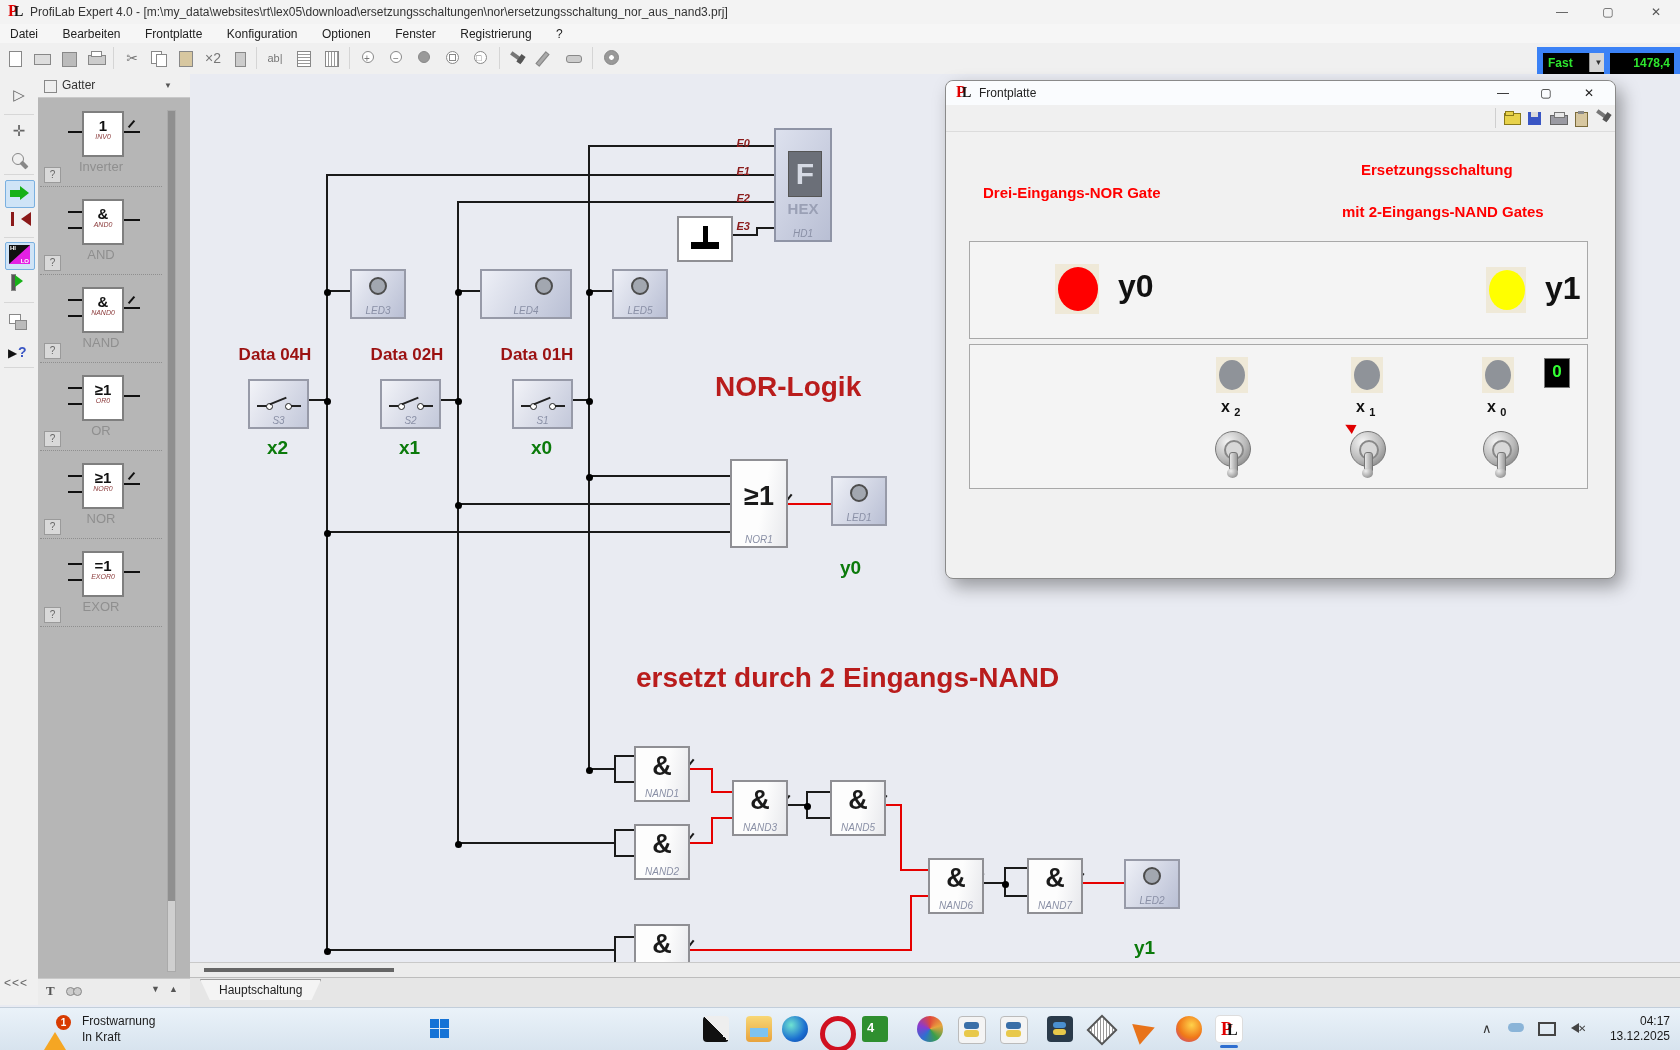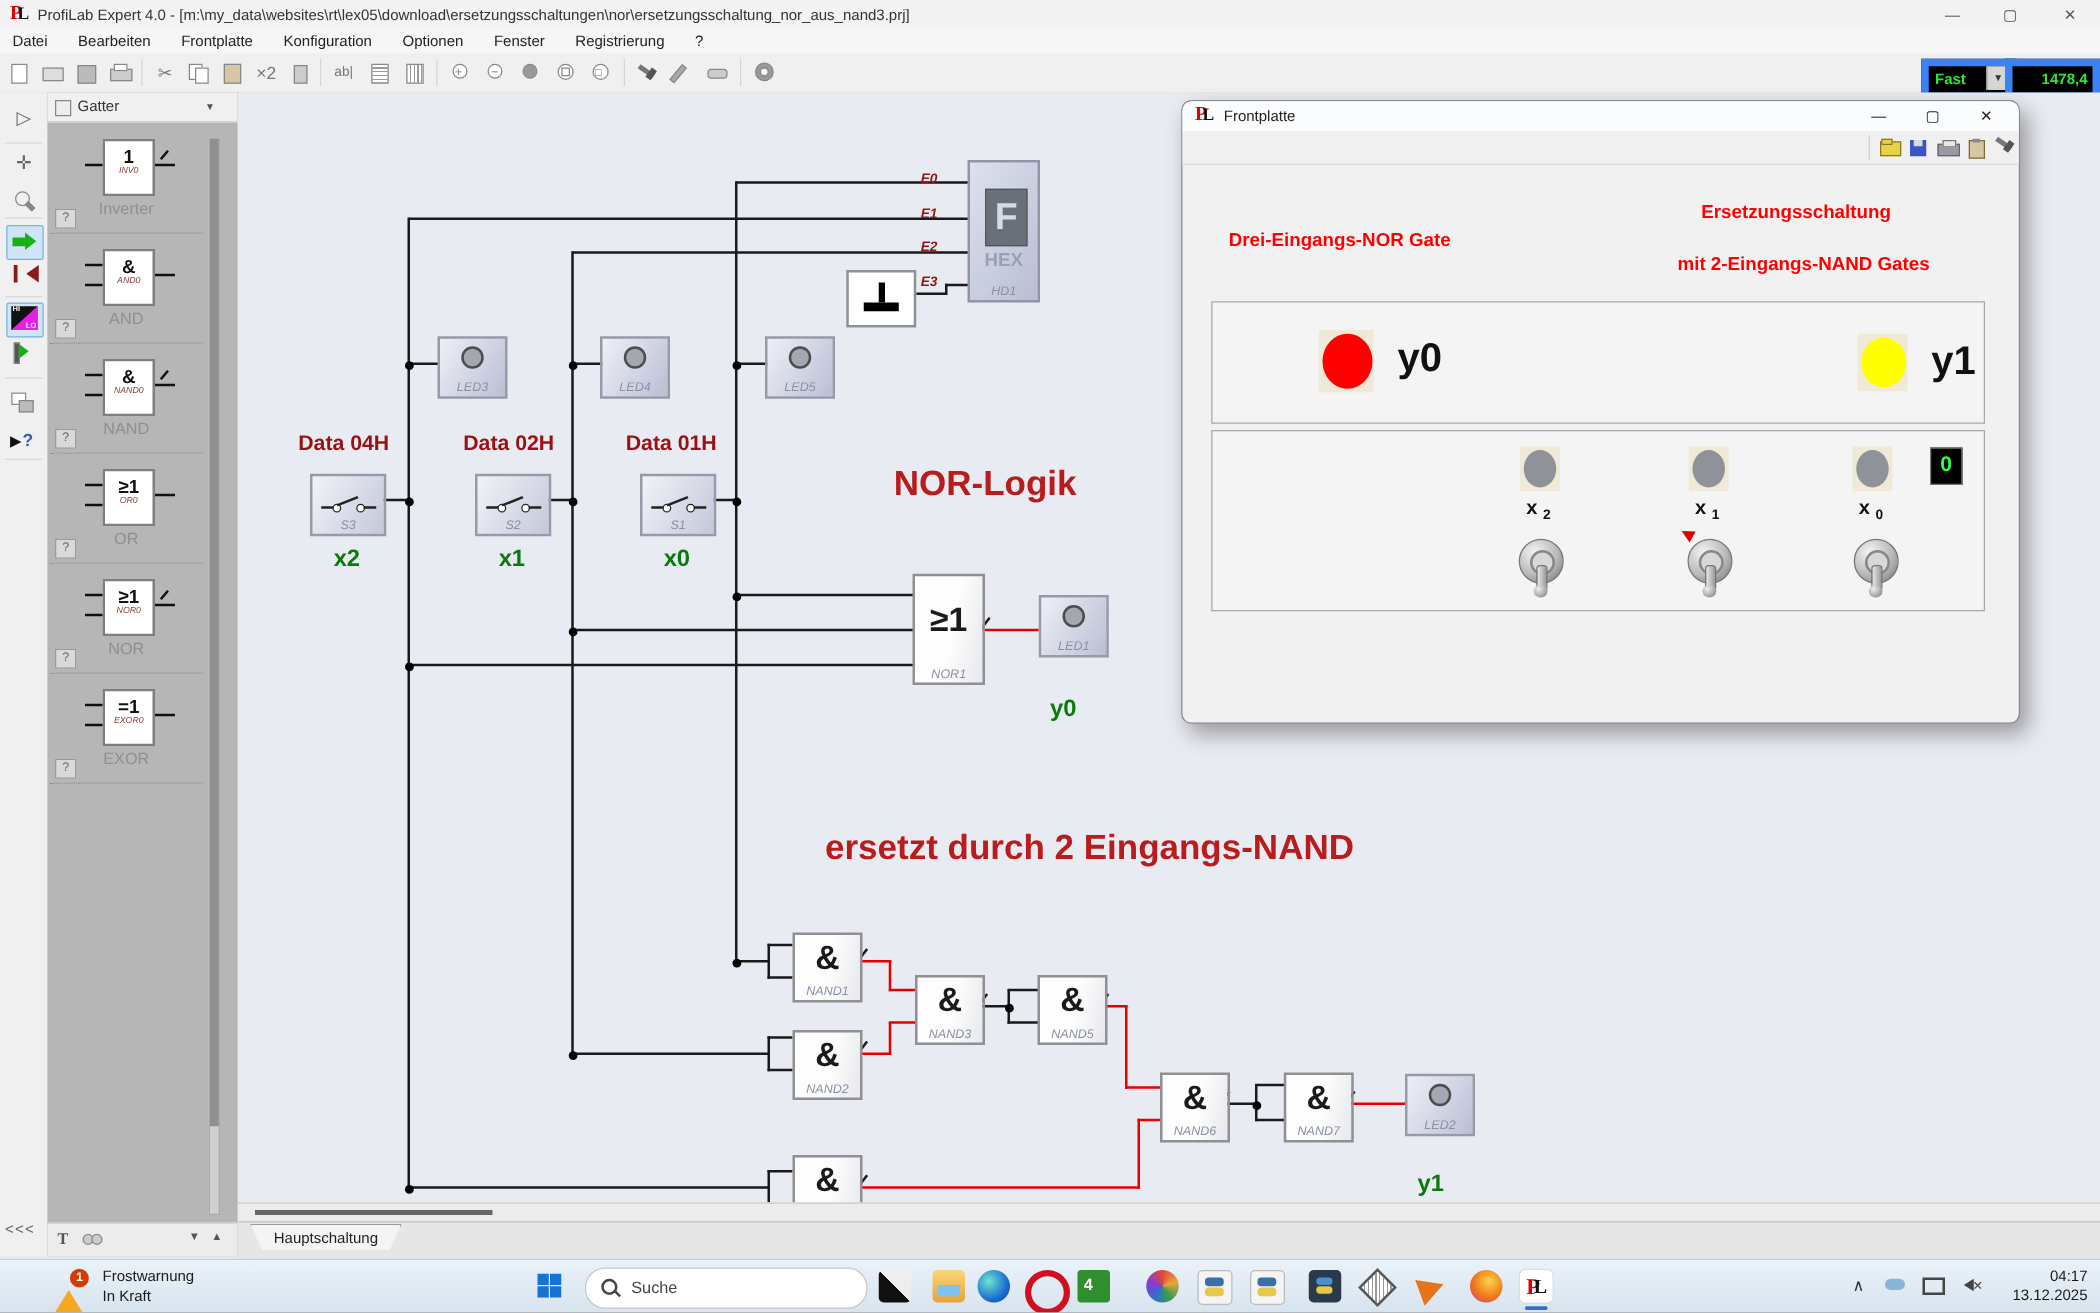--- a/index.html
+++ b/index.html
@@ -486,21 +486,21 @@
 
     <div id="gndbox" style="left:487px;top:142px;width:52px;height:42px;">
       <span class="v"></span>
         <span class="h"></span>
     </div>
 
     <div class="ledbox" style="left:160px;top:195px;">
         <div class="lcirc"></div>
         <div class="gname">LED3</div>
       </div>
-    <div class="ledbox" style="left:290px;top:195px;">
+    <div class="ledbox" style="left:290px;top:195px;padding-left:36px;">
         <div class="lcirc"></div>
         <div class="gname">LED4</div>
       </div>
     <div class="ledbox" style="left:422px;top:195px;">
         <div class="lcirc"></div>
         <div class="gname">LED5</div>
       </div>
     <div class="ledbox" style="left:641px;top:402px;">
         <div class="lcirc"></div>
         <div class="gname">LED1</div>
@@ -542,21 +542,21 @@
           <span class="lead" style="left:34px;width:10px;"></span>
         </span>
       <div class="gname">S1</div>
     </div>
     <span class="cvgr" style="left:60px;top:363px;width:55px;text-align:center;">x2</span>
     <span class="cvgr" style="left:192px;top:363px;width:55px;text-align:center;">x1</span>
     <span class="cvgr" style="left:324px;top:363px;width:55px;text-align:center;">x0</span>
 
     <span class="cvred" style="left:525px;top:297px;font-size:28px;">NOR-Logik</span>
     <span class="cvgr" style="left:650px;top:483px;">y0</span>
-    <span class="cvred" style="left:470px;top:588px;font-size:28px;">ersetzt durch 2 Eingangs-NAND</span>
+    <span class="cvred" style="left:446px;top:588px;font-size:28px;">ersetzt durch 2 Eingangs-NAND</span>
     <span class="cvgr" style="left:944px;top:863px;">y1</span>
 
     <div class="gate" style="left:540px;top:385px;width:54px;height:85px;">
       <div class="sym" style="margin-top:22px;">≥1</div>
       <div class="gname">NOR1</div>
     </div>
 
     <div class="gate" style="left:444px;top:672px;width:52px;height:52px;">
         <div class="sym">&amp;</div>
         <div class="gname">NAND1</div>
@@ -677,24 +677,20 @@
     <span class="tbtxt" style="left:82px;top:22px;">In Kraft</span>
 
     <span class="tbicon" style="left:430px;top:11px;">
         <span class="start">
           <i style="left:0;top:0;"></i>
           <i style="left:10px;top:0;"></i>
           <i style="left:0;top:10px;"></i>
           <i style="left:10px;top:10px;"></i>
         </span>
       </span>
-    <span id="search">
-        <span class="mag"></span>
-        <span>Suche</span>
-      </span>
 
     <span class="tbicon" style="left:703px;background:linear-gradient(45deg,#111 50%,#eee 50%);"></span>
     <span class="tbicon" style="left:746px;background:linear-gradient(#f8d775,#e8a33d);border-radius:4px;">
         <span style="position:absolute;left:4px;top:12px;width:18px;height:9px;background:#7ec3f0;"></span>
       </span>
     <span class="tbicon" style="left:782px;border-radius:50%;background:radial-gradient(circle at 35% 35%,#6fe3d2,#1b6fd0 60%,#0b3fa0);"></span>
     <span class="tbicon" style="left:820px;border-radius:50%;border:5px solid #d01020;"></span>
     <span class="tbicon" style="left:862px;background:#2f8f2f;border-radius:3px;">
         <span style="position:absolute;left:5px;top:4px;color:#fff;font:bold 13px 'Liberation Sans',sans-serif;">4</span>
       </span>

